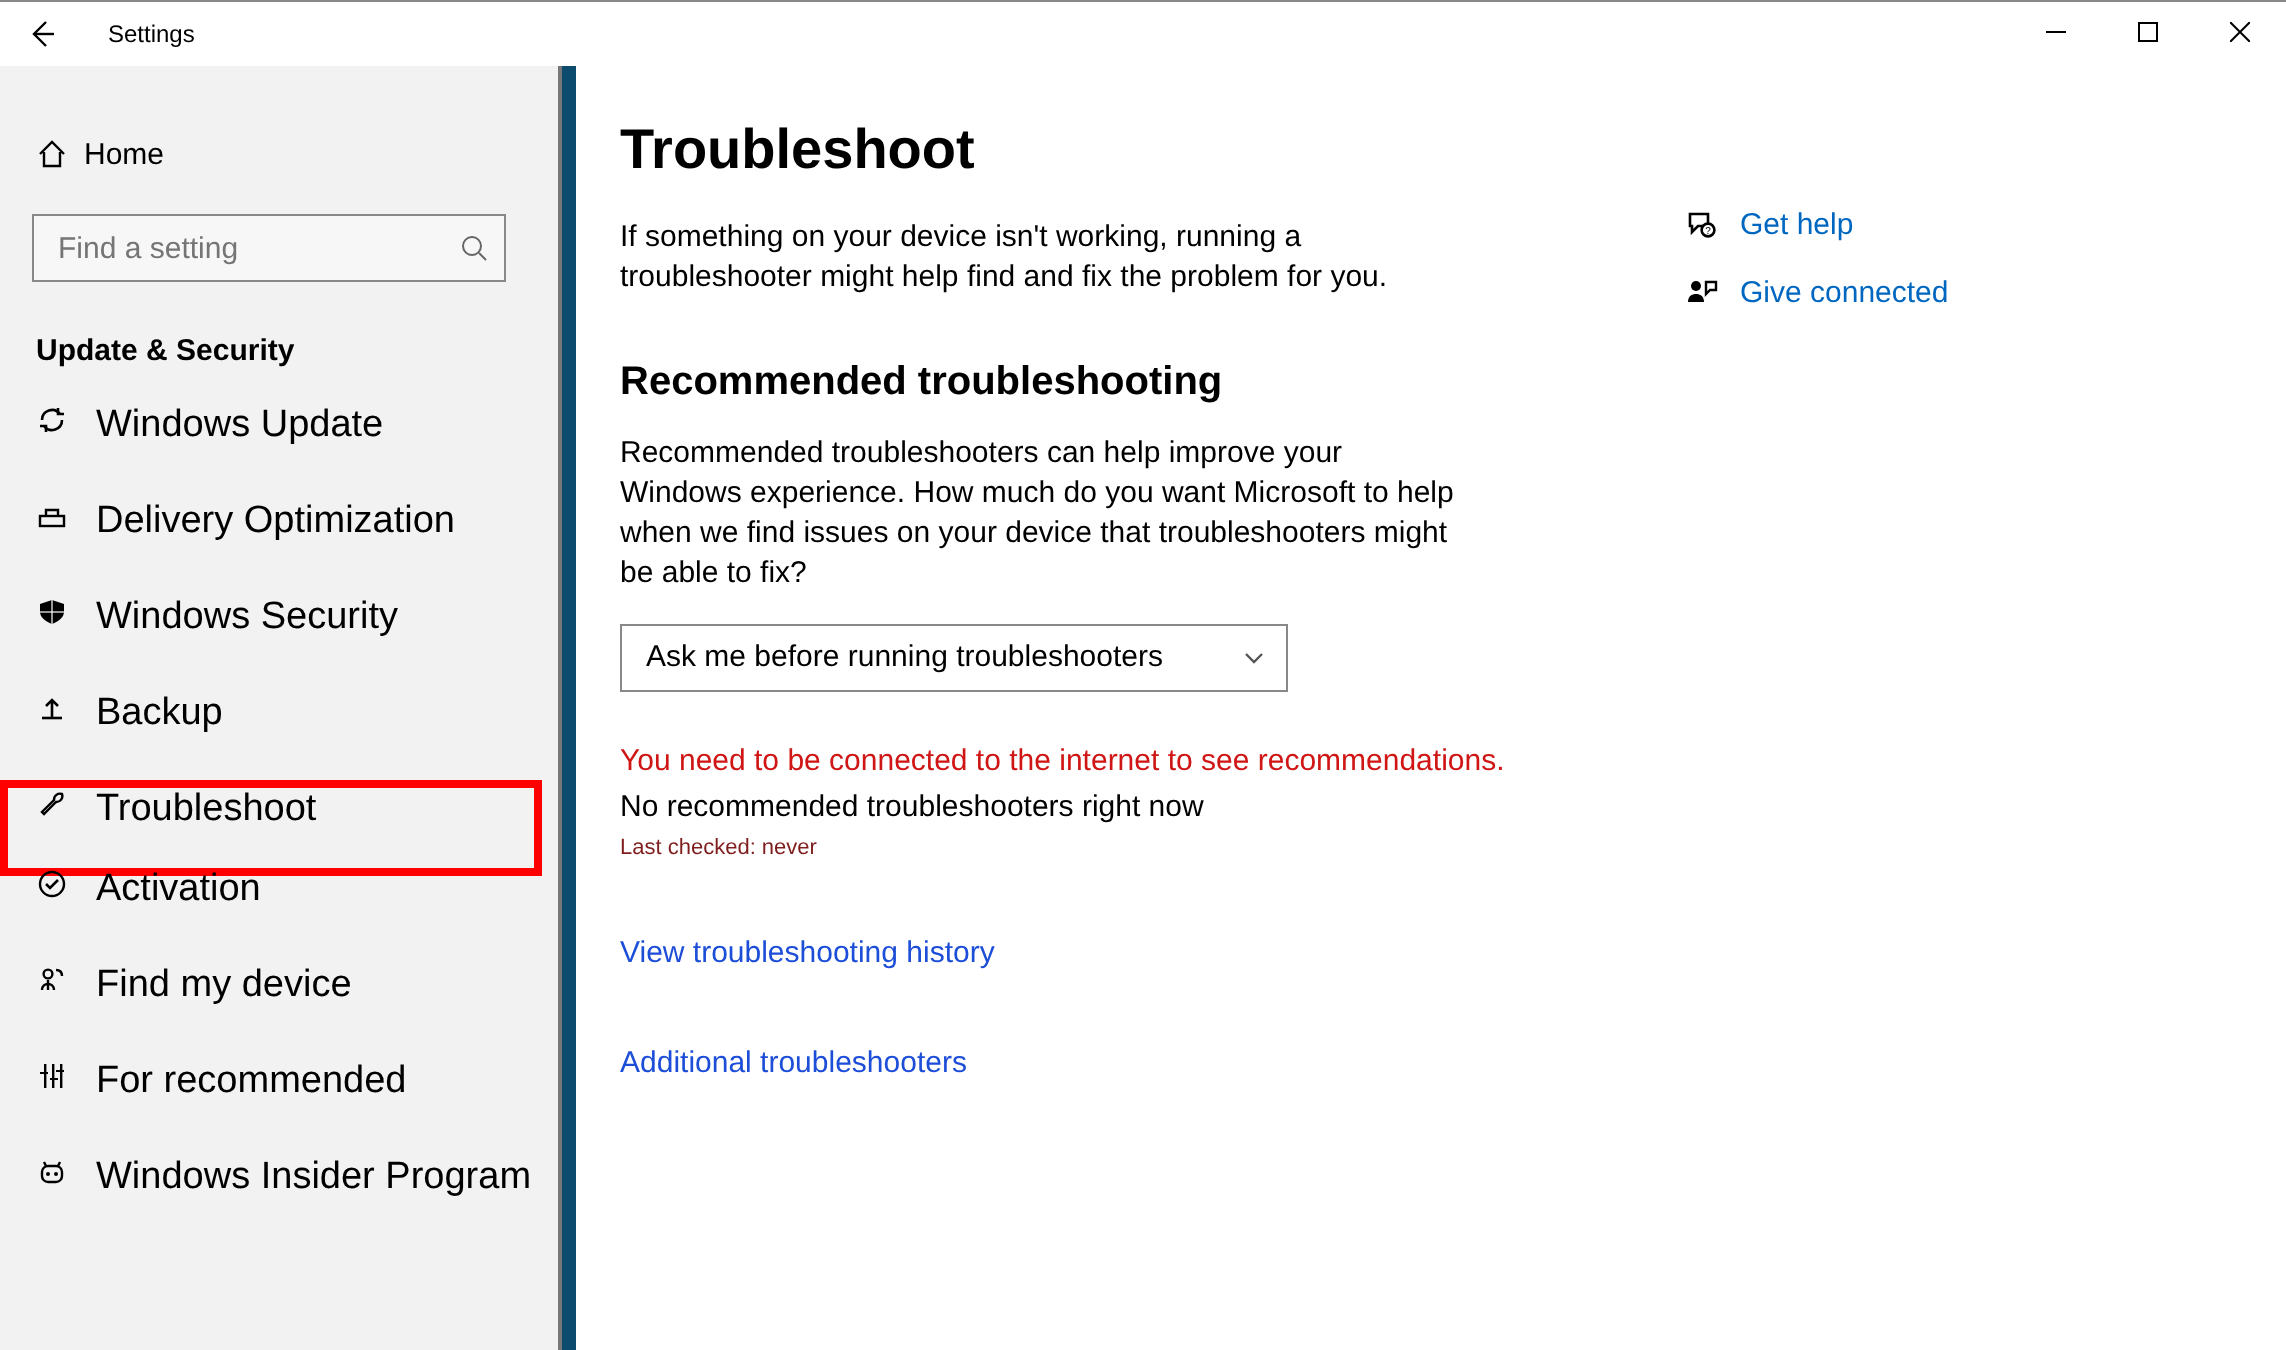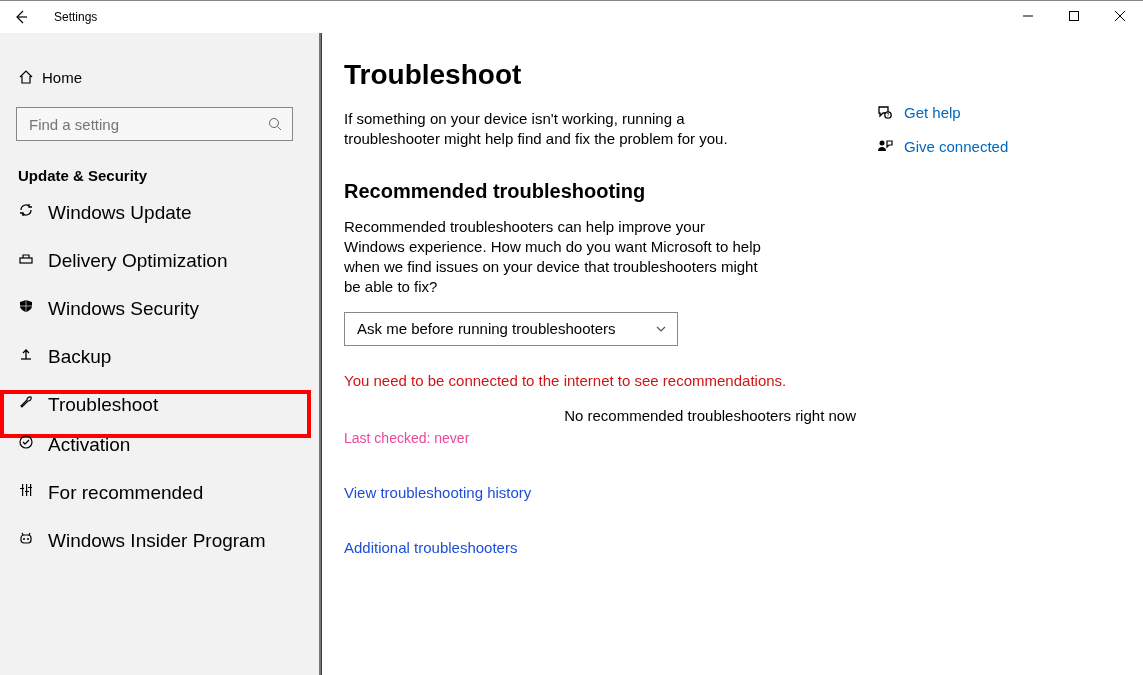--- a/index.html
+++ b/index.html
@@ -39,23 +39,23 @@
     width: 46px; height: 30px;
     display: flex; align-items: center; justify-content: center;
     cursor: pointer;
   }
   .body {
     flex: 1;
     display: flex;
     min-height: 0;
   }
   .sidebar {
-    width: 322px;
+    width: 288px;
     background: #f2f2f2;
-    border-right: 1px solid #0c4a6e;
+    border-right: 7px solid #0c4a6e;
     position: relative;
     padding-top: 24px;
   }
   .sidebar .scroll-track {
     position: absolute;
     right: 0; top: 0; bottom: 0;
     width: 2px; background: #777;
   }
   .home-row {
     display: flex; align-items: center;
@@ -147,27 +147,26 @@
     gap: 28px;
   }
   .dropdown .chev { margin-left: 12px; color:#555; }
   .warn {
     color: #d01515;
     font-size: 15px;
     margin-top: 26px;
   }
   .muted {
     font-size: 15px;
-    margin-top: 18px;
-    text-align: right;
+    margin-top: 6px;
   }
   .small {
-    font-size: 14px;
+    font-size: 11px;
     margin-top: 6px;
-    color: #ec4899;
+    color: #7f1d1d;
   }
   .link {
     color: #1d4ed8;
     font-size: 15px;
     margin-top: 38px;
     cursor: pointer;
   }
   .aside-link {
     display: flex; align-items: center;
     color: #0067c0;
@@ -300,20 +299,30 @@
         <div class="item">
           <span class="icon">
             <svg width="16" height="16" viewBox="0 0 16 16">
                 <circle cx="8" cy="8" r="6" stroke="#000" stroke-width="1.2" fill="none"></circle>
                 <path d="M5 8l2 2 4-4" stroke="#000" stroke-width="1.3" fill="none"></path>
               </svg>
           </span>
           <span>Activation</span>
         </div>
 
+        <div class="item">
+          <span class="icon">
+            <svg width="16" height="16" viewBox="0 0 16 16">
+                <circle cx="6" cy="5" r="2.2" stroke="#000" stroke-width="1.2" fill="none"></circle>
+                <path d="M6 8v5 M3 13c0-2 1.5-3 3-3s3 1 3 3" stroke="#000" stroke-width="1.2" fill="none"></path>
+                <path d="M10 3c2 0 3 1 3 3" stroke="#000" stroke-width="1.2" fill="none"></path>
+              </svg>
+          </span>
+          <span>Find my device</span>
+        </div>
 
         <div class="item">
           <span class="icon">
             <svg width="16" height="16" viewBox="0 0 16 16">
                 <rect x="4" y="2" width="1.2" height="12" fill="#000"></rect>
                 <rect x="8" y="2" width="1.2" height="12" fill="#000"></rect>
                 <rect x="12" y="2" width="1.2" height="12" fill="#000"></rect>
                 <rect x="2" y="6" width="4" height="1" fill="#000"></rect>
                 <rect x="7" y="9" width="4" height="1" fill="#000"></rect>
                 <rect x="10" y="5" width="4" height="1" fill="#000"></rect>

